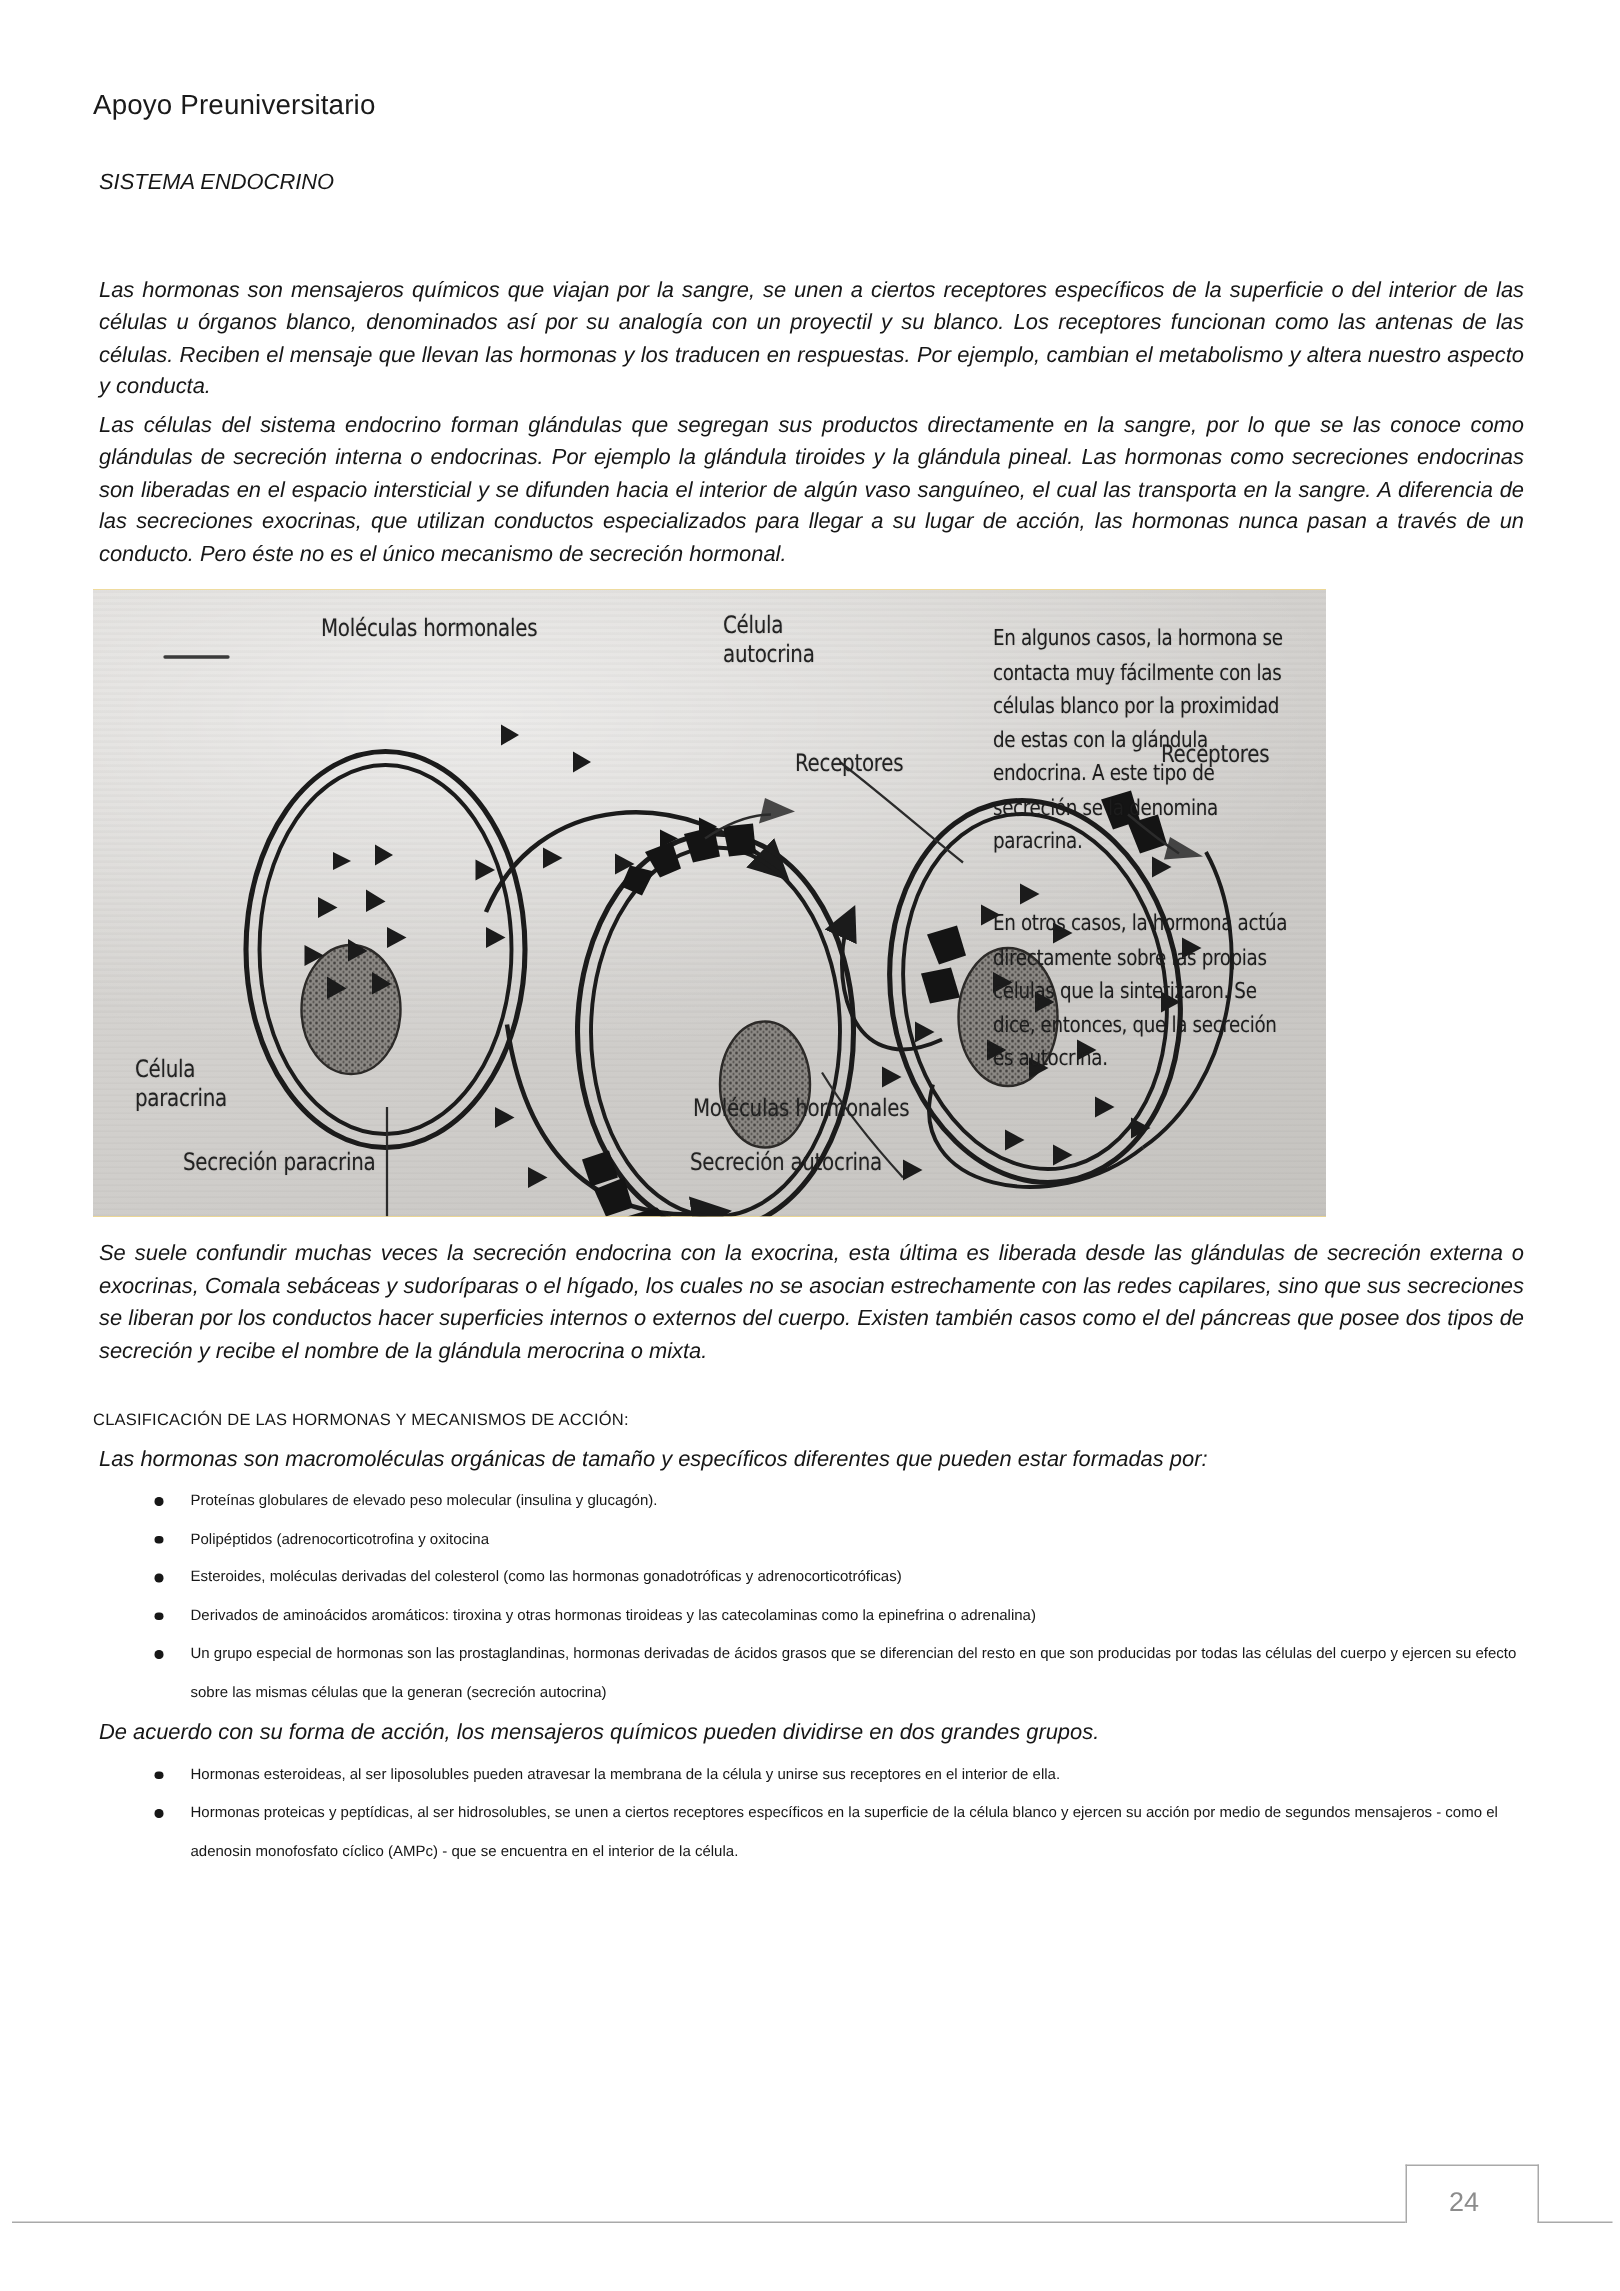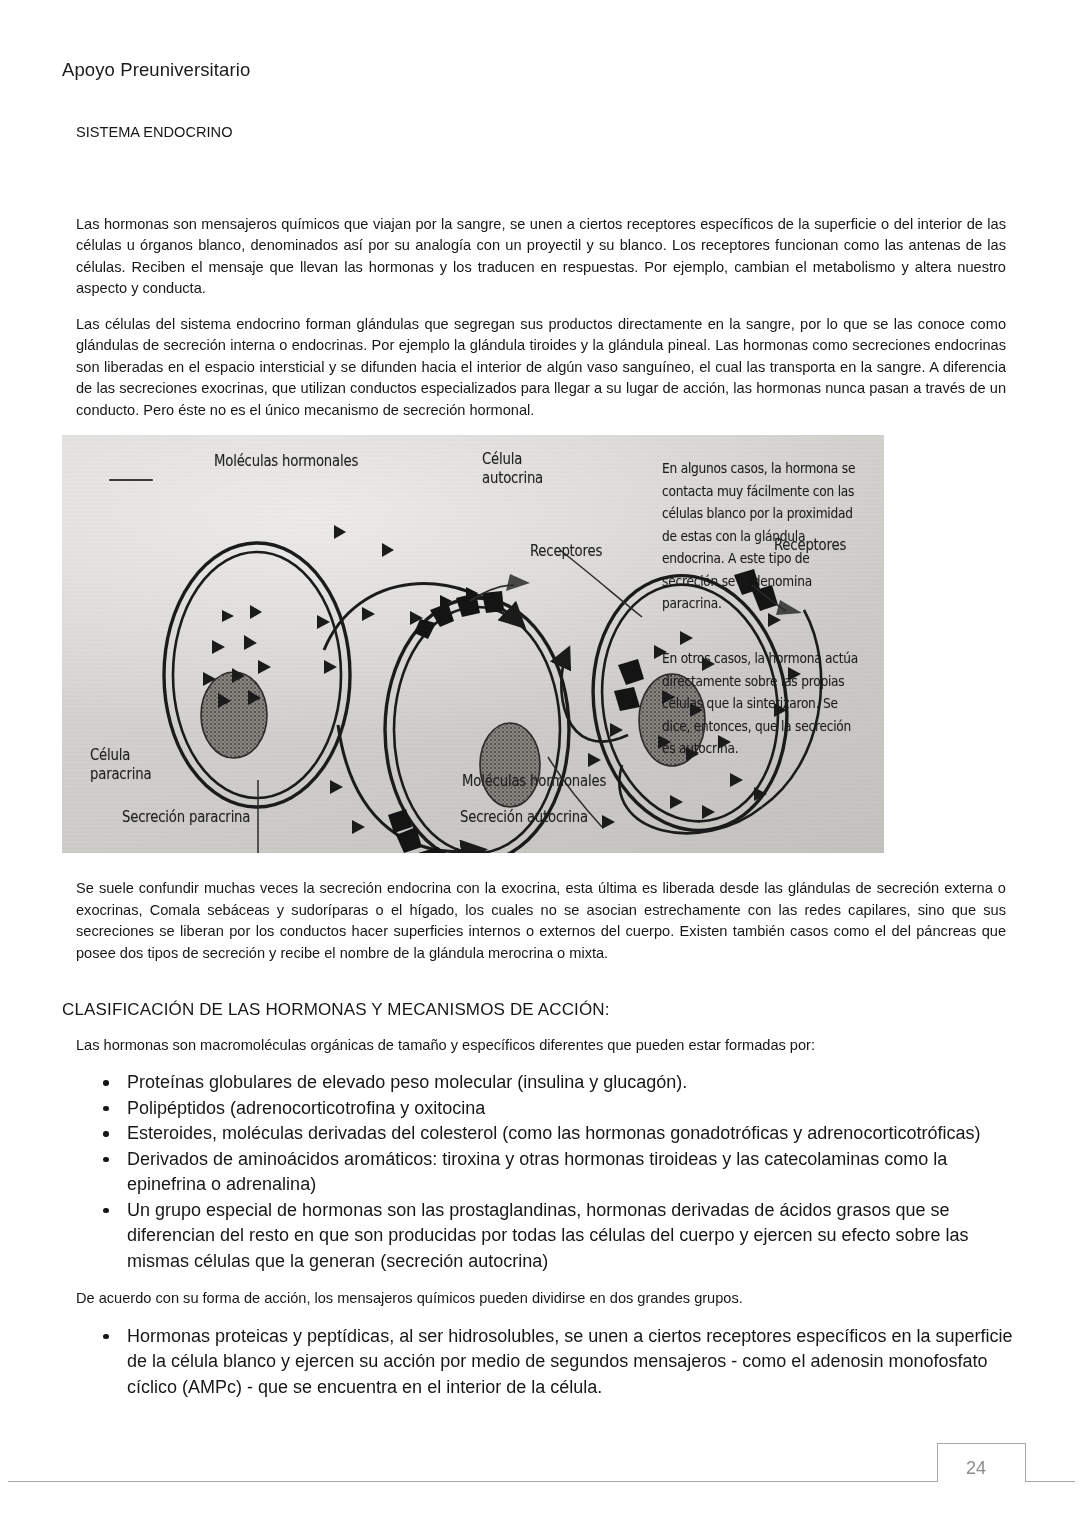--- a/index.html
+++ b/index.html
@@ -44,31 +44,32 @@
     position: absolute;
     top: 108px;
     left: 62px;
     width: 958px;
   }
   .doc-line,
   .doc-para {
     font-size: 14.6px;
     line-height: 21.5px;
     color: #171717;
-    margin: 14px;
+    margin: 4px;
+    font-style: italic;
   }
   .doc-para {
     text-align: justify;
     text-justify: inter-word;
   }
   .spacer-sm { height: 21px; }
   .spacer-xs { height: 11px; }
 
   .section-heading {
-    font-size: 17px;
+    font-size: 11px;
     line-height: 21.5px;
     color: #171717;
     letter-spacing: .15px;
   }
 
   
   .figure-wrap {
     margin-top: 12px;
     width: 822px;
     height: 418px;
@@ -125,21 +126,21 @@
 
   
   ul.bullets {
     margin: 0;
     padding: 0;
     list-style: none;
   }
   ul.bullets > li {
     position: relative;
     padding-left: 65px;
-    font-size: 18px;
+    font-size: 10px;
     line-height: 25.5px;
     color: #171717;
   }
   ul.bullets > li .dot {
     position: absolute;
     left: 41px;
     top: 10px;
     width: 5.5px;
     height: 5.5px;
     background: #171717;
@@ -390,20 +391,24 @@
         <span class="dot"></span>
         <span>Un grupo especial de hormonas son las prostaglandinas, hormonas derivadas de ácidos grasos que se diferencian del resto en que son producidas por todas las células del cuerpo y ejercen su efecto sobre las mismas células que la generan (secreción autocrina)</span>
       </li>
     </ul>
 
     <div class="doc-line">De acuerdo con su forma de acción, los mensajeros químicos pueden dividirse en dos grandes grupos.</div>
 
     <ul class="bullets">
       <li>
         <span class="dot"></span>
+        <span>Hormonas esteroideas, al ser liposolubles pueden atravesar la membrana de la célula y unirse sus receptores en el interior de ella.</span>
+      </li>
+      <li>
+        <span class="dot"></span>
         <span>Hormonas proteicas y peptídicas, al ser hidrosolubles, se unen a ciertos receptores específicos en la superficie de la célula blanco y ejercen su acción por medio de segundos mensajeros - como el adenosin monofosfato cíclico (AMPc) - que se encuentra en el interior de la célula.</span>
       </li>
     </ul>
 
   </div>
 
   <div class="footer">
     <div class="footer-rule-left"></div>
     <div class="footer-pagebox"></div>
     <div class="footer-rule-right"></div>

